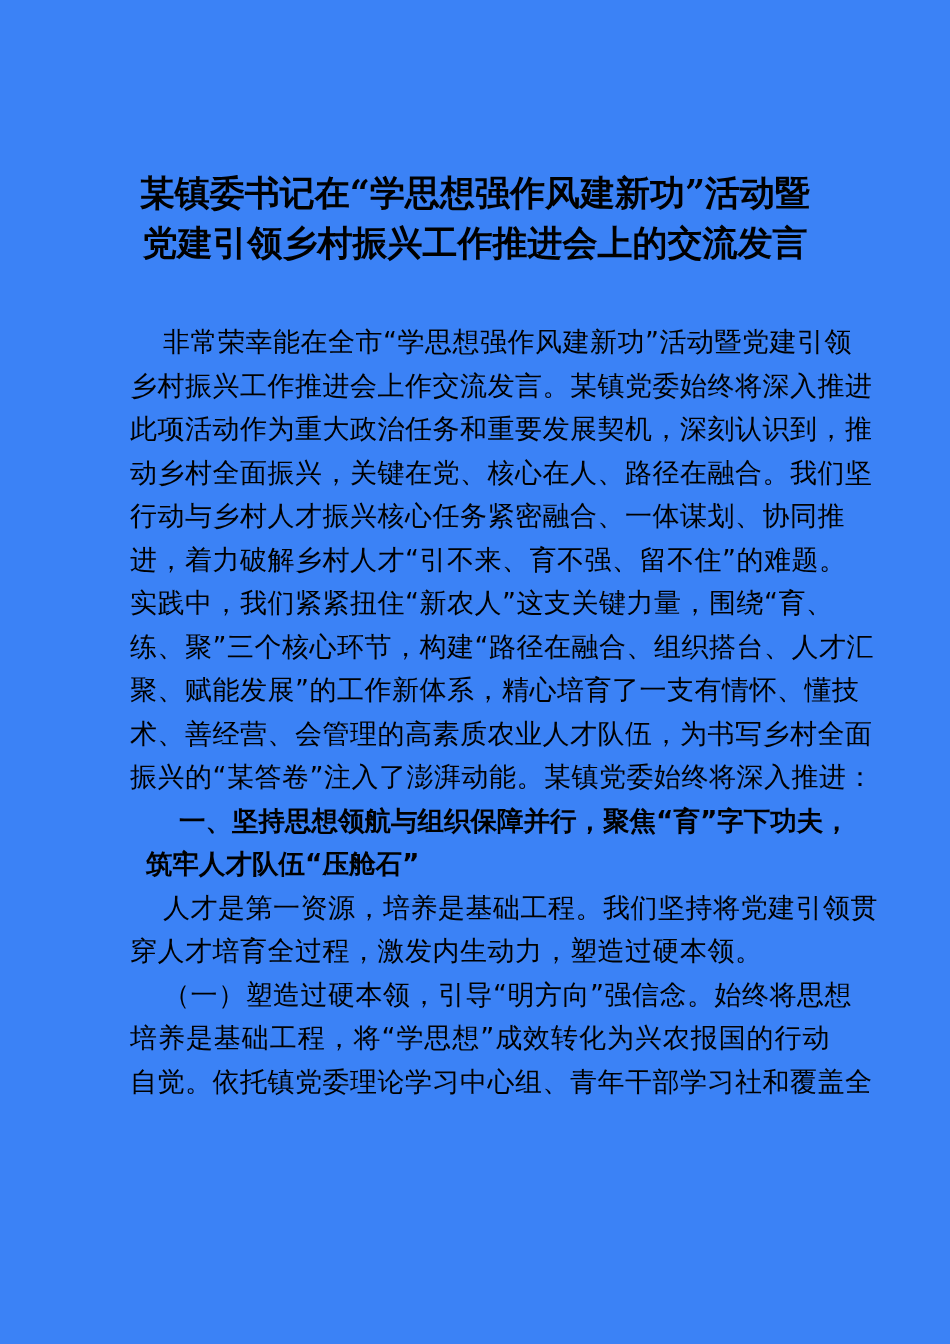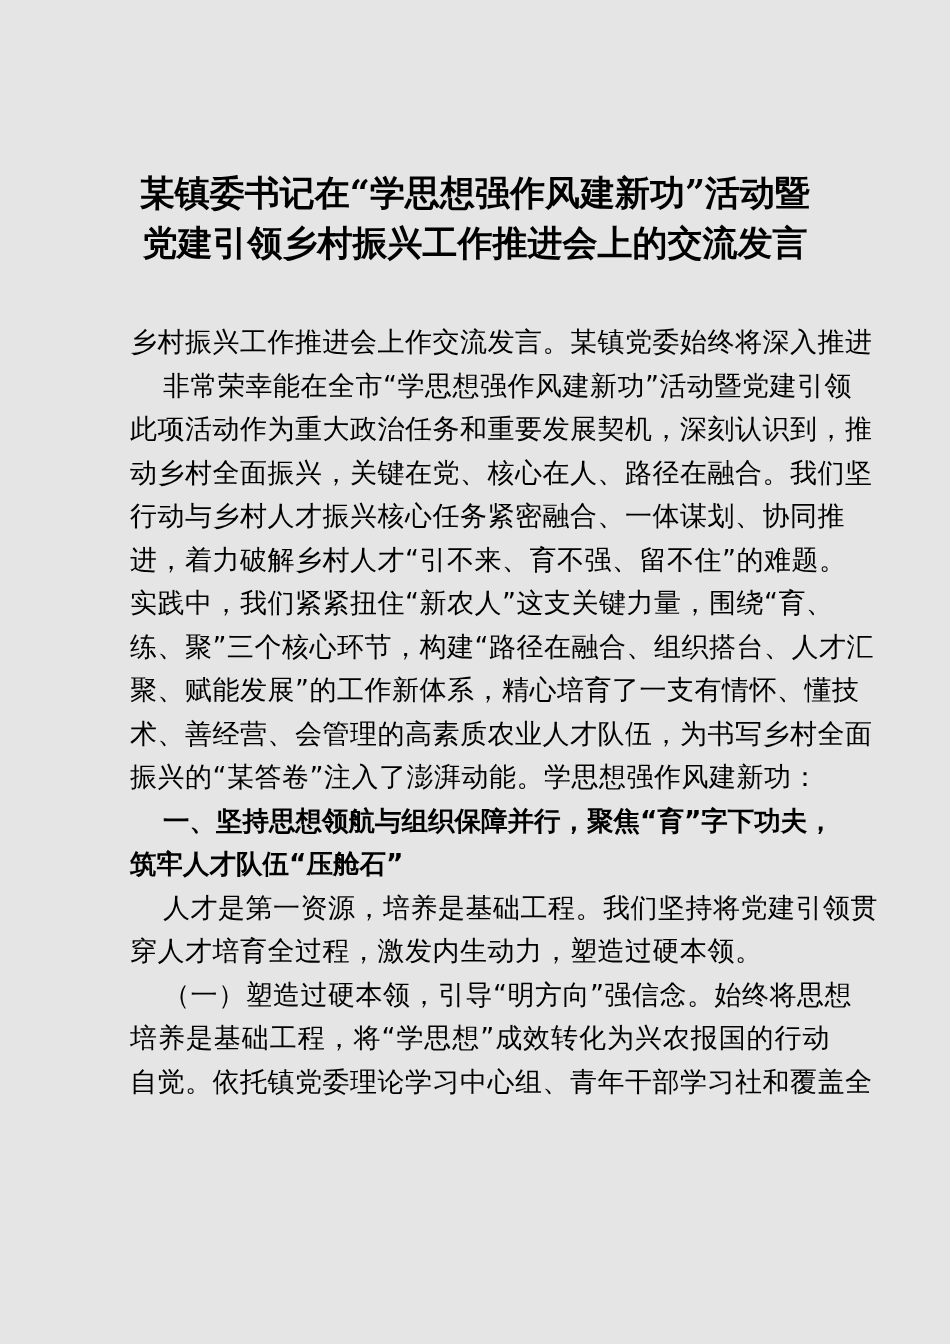--- a/index.html
+++ b/index.html
@@ -1,20 +1,20 @@
 <!DOCTYPE html>
 <html><head>
   <meta charset="utf-8">
   <style>
     html, body { margin: 0; padding: 0; background: #ffffff; }
     body {
       width: 950px; height: 1344px; position: relative; overflow: hidden;
       color: #000000;
     }
-    .page { position: absolute; left: 0; top: 0; width: 950px; height: 1344px; background: #e5e5e5; }
+    .page { position: absolute; left: 0; top: 0; width: 950px; height: 1344px; background: #3b82f6; }
     .title {
       position: absolute; left: 120px; width: 710px; top: 168px;
       text-align: center;
       font-family: "DejaVu Serif", "Liberation Serif", serif;
       font-weight: bold; font-size: 35px; line-height: 50px;
       letter-spacing: 0px;
     }
     .title div { white-space: nowrap; }
     .body {
       position: absolute; left: 130px; top: 320px; width: 700px;
@@ -22,43 +22,43 @@
     .line {
       height: 43.5px; line-height: 43.5px;
       font-family: "DejaVu Sans", "Liberation Sans", sans-serif;
       font-size: 27px;
       white-space: nowrap;
       text-align: justify; text-align-last: justify;
       letter-spacing: 0.5px;
     }
     .line.last { text-align-last: left; }
     .line.indent { padding-left: 33px; }
-    .line.heading { font-weight: bold; font-size: 26.5px; letter-spacing: 0px; }
+    .line.heading { font-weight: bold; font-size: 26.5px; letter-spacing: 0px; margin-left: 16px; }
   </style>
 </head>
 <body>
 
 <div class="page">
   <div class="title">
     <div>某镇委书记在“学思想强作风建新功”活动暨</div>
     <div>党建引领乡村振兴工作推进会上的交流发言</div>
   </div>
 
   <div class="body" id="body-lines">
+      <div class="line indent">非常荣幸能在全市“学思想强作风建新功”活动暨党建引领</div>
       <div class="line">乡村振兴工作推进会上作交流发言。某镇党委始终将深入推进</div>
-      <div class="line indent">非常荣幸能在全市“学思想强作风建新功”活动暨党建引领</div>
       <div class="line">此项活动作为重大政治任务和重要发展契机，深刻认识到，推</div>
       <div class="line">动乡村全面振兴，关键在党、核心在人、路径在融合。我们坚</div>
       <div class="line">行动与乡村人才振兴核心任务紧密融合、一体谋划、协同推</div>
       <div class="line">进，着力破解乡村人才“引不来、育不强、留不住”的难题。</div>
       <div class="line">实践中，我们紧紧扭住“新农人”这支关键力量，围绕“育、</div>
       <div class="line">练、聚”三个核心环节，构建“路径在融合、组织搭台、人才汇</div>
       <div class="line">聚、赋能发展”的工作新体系，精心培育了一支有情怀、懂技</div>
       <div class="line">术、善经营、会管理的高素质农业人才队伍，为书写乡村全面</div>
-      <div class="line last">振兴的“某答卷”注入了澎湃动能。学思想强作风建新功：</div>
+      <div class="line last">振兴的“某答卷”注入了澎湃动能。某镇党委始终将深入推进：</div>
       <div class="line indent heading">一、坚持思想领航与组织保障并行，聚焦“育”字下功夫，</div>
       <div class="line heading last">筑牢人才队伍“压舱石”</div>
       <div class="line indent">人才是第一资源，培养是基础工程。我们坚持将党建引领贯</div>
       <div class="line last">穿人才培育全过程，激发内生动力，塑造过硬本领。</div>
       <div class="line indent">（一）塑造过硬本领，引导“明方向”强信念。始终将思想</div>
       <div class="line">培养是基础工程，将“学思想”成效转化为兴农报国的行动</div>
       <div class="line">自觉。依托镇党委理论学习中心组、青年干部学习社和覆盖全</div>
     </div>
 </div>
 

